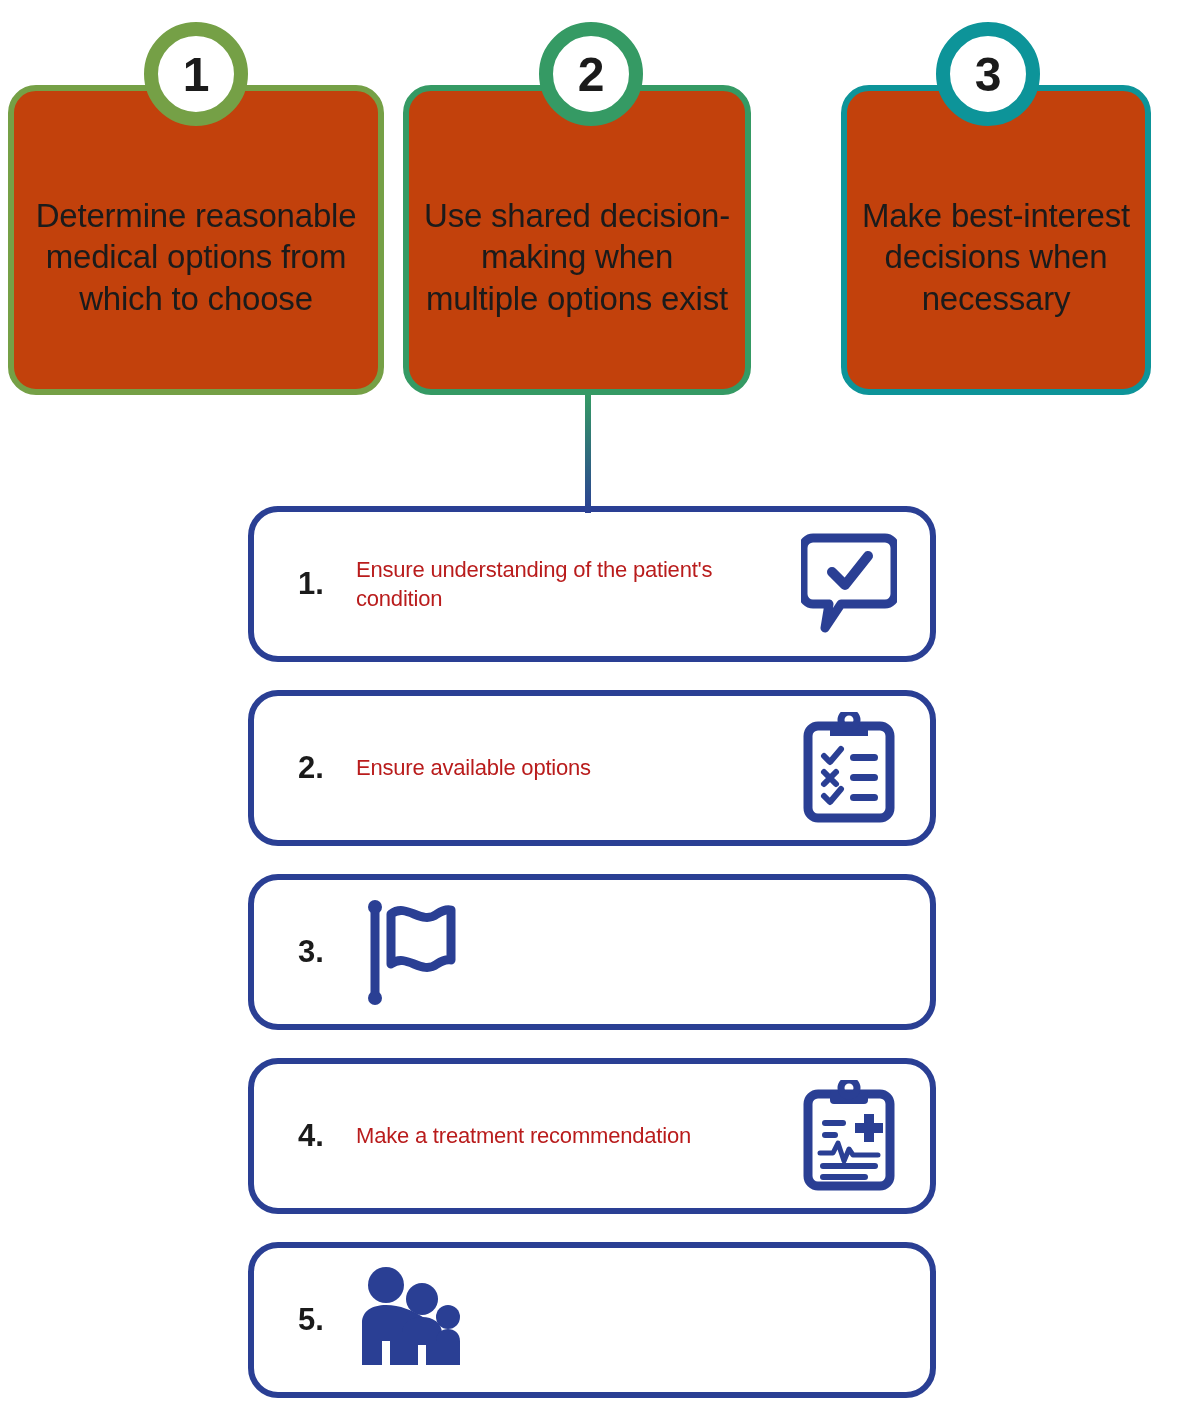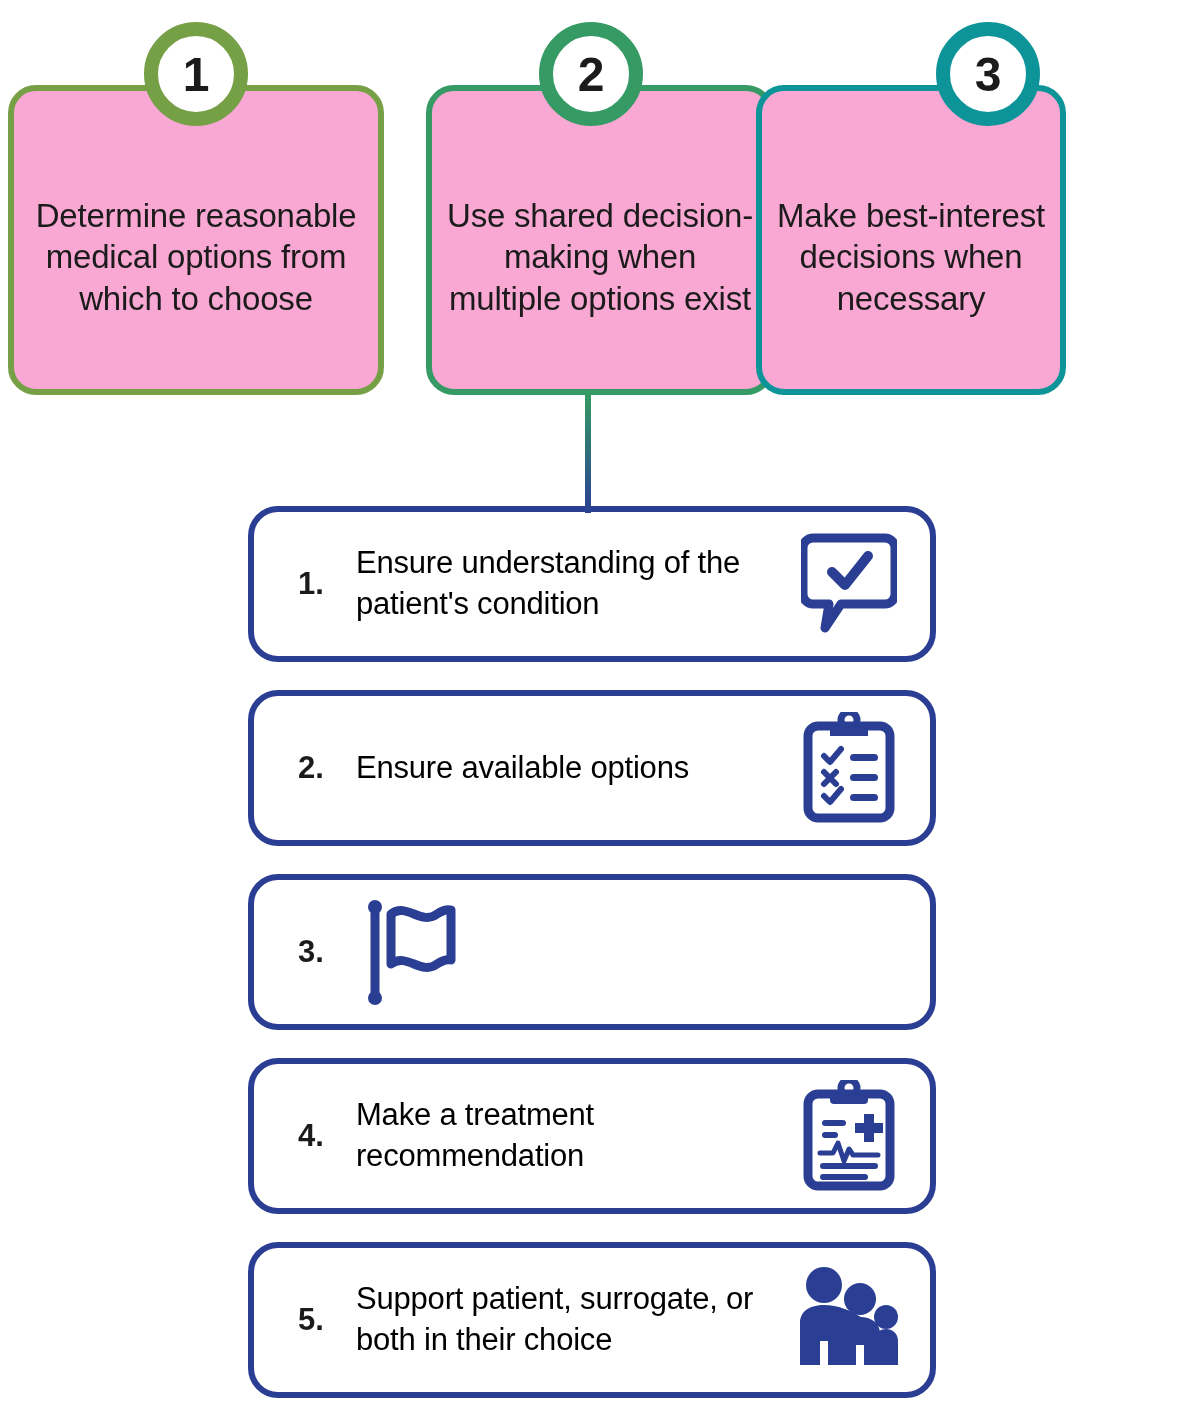--- a/index.html
+++ b/index.html
@@ -24,28 +24,28 @@
     height: 400px;
   }
   .top-card {
     position: absolute;
     top: 85px;
     height: 310px;
     box-sizing: border-box;
     border-style: solid;
     border-width: 6px;
     border-radius: 28px;
-    background: #f9a8d4;
+    background: #c2410c;
     display: flex;
     align-items: center;
     justify-content: center;
   }
   .top-card.c1 { left: 8px;   width: 376px; border-color: #75a046; }
-  .top-card.c2 { left: 426px; width: 348px; border-color: #359a64; }
-  .top-card.c3 { left: 756px; width: 310px; border-color: #0d9499; }
+  .top-card.c2 { left: 403px; width: 348px; border-color: #359a64; }
+  .top-card.c3 { left: 841px; width: 310px; border-color: #0d9499; }
 
   .top-card-text {
     font-size: 33px;
     line-height: 1.25;
     color: #1b1b1b;
     text-align: center;
     font-weight: 400;
     padding: 0 14px;
     margin-top: 34px;
     letter-spacing: -0.2px;
@@ -108,23 +108,23 @@
   .list-card.h-short { height: 156px; }
 
   .item-num {
     font-size: 31px;
     font-weight: 700;
     color: #1b1b1b;
     width: 58px;
     flex: 0 0 58px;
   }
   .item-text {
-    font-size: 31px;
+    font-size: 22px;
     line-height: 1.32;
-    color: #000000;
+    color: #b91c1c;
     flex: 1 1 auto;
     letter-spacing: -0.2px;
   }
   .item-icon {
     flex: 0 0 110px;
     width: 110px;
     height: 120px;
     display: flex;
     align-items: center;
     justify-content: center;
@@ -212,21 +212,20 @@
         <path d="M62 34 h10 v9 h9 v10 h-9 v9 h-10 v-9 h-9 v-10 h9 Z" fill="#2a3f94"></path>
         <path d="M18 73 h13 l5 -10 l6 18 l5 -12 l4 6 h25" fill="none" stroke="#2a3f94" stroke-width="5" stroke-linecap="round" stroke-linejoin="round"></path>
         <rect x="18" y="83" width="58" height="6" rx="3" fill="#2a3f94"></rect>
         <rect x="18" y="94" width="48" height="6" rx="3" fill="#2a3f94"></rect>
       </svg>
     </div>
   </div>
 
   <div class="list-card h-tall">
     <div class="item-num">5.</div>
-    <div class="item-text">Support patient, surrogate, or both in their choice</div>
     <div class="item-icon">
       <svg width="110" height="110" viewBox="0 0 110 110">
         <circle cx="30" cy="20" r="18" fill="#2a3f94"></circle>
         <path d="M6 58 C6 46, 16 40, 30 40 C44 40, 56 45, 70 54 C74 57, 74 62, 70 64 C66 66, 60 62, 52 58 V100 H34 V76 H26 V100 H6 Z" fill="#2a3f94"></path>
         <circle cx="66" cy="34" r="16" fill="#2a3f94"></circle>
         <path d="M46 68 C46 58, 55 52, 66 52 C77 52, 86 58, 86 68 V100 H70 V80 H62 V100 H46 Z" fill="#2a3f94"></path>
         <circle cx="92" cy="52" r="12" fill="#2a3f94"></circle>
         <path d="M80 76 C80 68, 86 64, 92 64 C98 64, 104 68, 104 76 V100 H80 Z" fill="#2a3f94"></path>
       </svg>
     </div>

